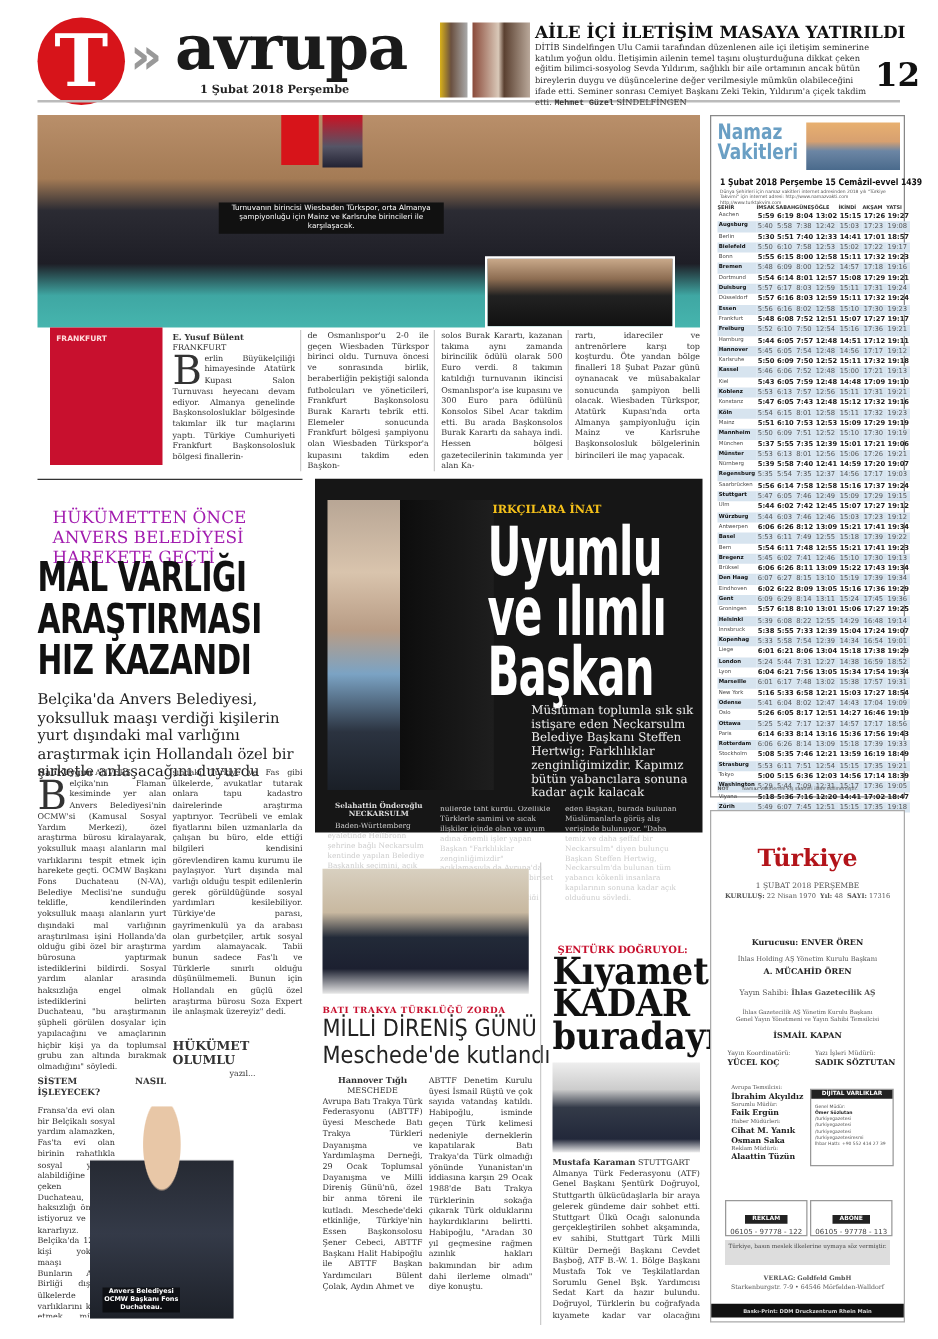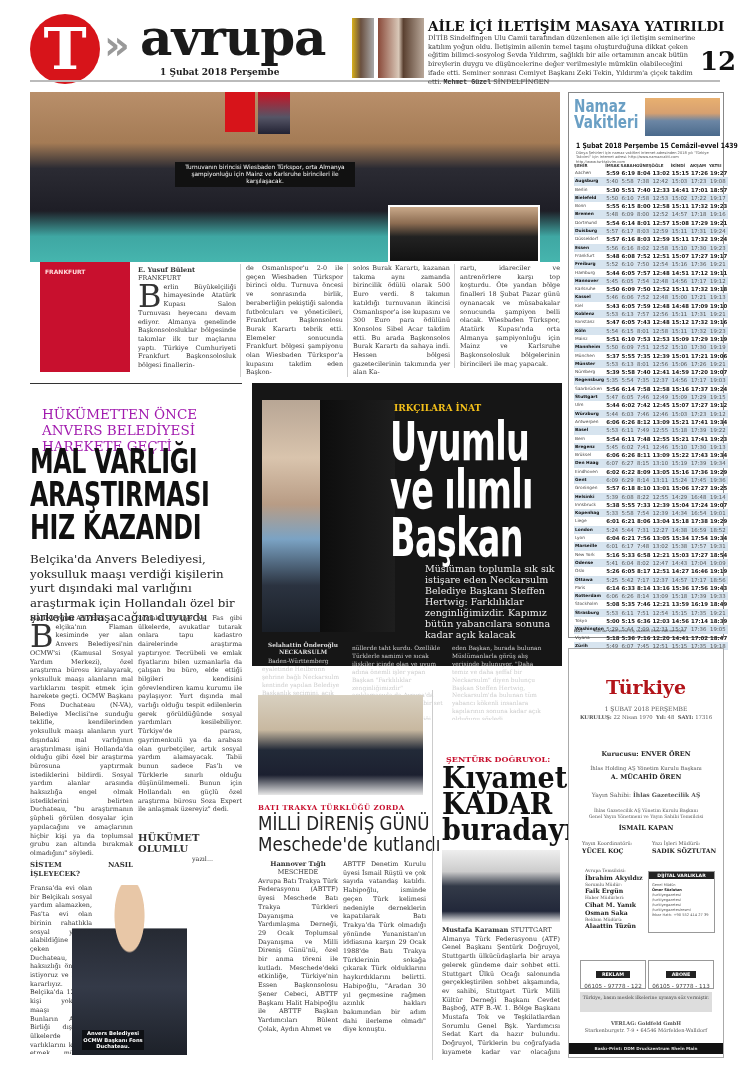--- a/index.html
+++ b/index.html
@@ -132,21 +132,21 @@
   <b class="byline">Halil Uygun</b> <span>ANVERS</span><br>
   <span class="dropcap">B</span><span>elçika'nın Flaman kesiminde yer alan Anvers Belediyesi'nin OCMW'si (Kamusal Sosyal Yardım Merkezi), özel araştırma bürosu kiralayarak, yoksulluk maaşı alanların mal varlıklarını tespit etmek için harekete geçti. OCMW Başkanı Fons Duchateau (N-VA), Belediye Meclisi'ne sunduğu teklifle, kendilerinden yoksulluk maaşı alanların yurt dışındaki mal varlığının araştırılması işini Hollanda'da olduğu gibi özel bir araştırma bürosuna yaptırmak istediklerini bildirdi. Sosyal yardım alanlar arasında haksızlığa engel olmak istediklerini belirten Duchateau, "bu araştırmanın şüpheli görülen dosyalar için yapılacağını ve amaçlarının hiçbir kişi ya da toplumsal grubu zan altında bırakmak olmadığını" söyledi.</span>
   <div class="byline" style="font-size:7px;margin:2px 0">SİSTEM NASIL İŞLEYECEK?</div>
 </div>
 <div class="abs col" style="left:30px;top:884px;width:62px;height:170px;overflow:hidden">Fransa'da evi olan bir Belçikalı sosyal yardım alamazken, Fas'ta evi olan birinin rahatlıkla sosyal yardım alabildiğine dikkat çeken Fons Duchateau, "Bu haksızlığı önlemek istiyoruz ve bunda kararlıyız. Belçika'da 124 bin kişi yoksulluk maaşı alıyor. Bunların Avrupa Birliği dışındaki ülkelerde mal varlıklarını kontrol etmek mümkün olmuyor. Özel araştırma bürosu, AB dı-</div>
 <div class="abs col" style="left:138px;top:614px;width:104px;height:240px;overflow:hidden">
   <span>şındaki Türkiye ve Fas gibi ülkelerde, avukatlar tutarak onlara tapu kadastro dairelerinde araştırma yaptırıyor. Tecrübeli ve emlak fiyatlarını bilen uzmanlarla da çalışan bu büro, elde ettiği bilgileri kendisini görevlendiren kamu kurumu ile paylaşıyor. Yurt dışında mal varlığı olduğu tespit edilenlerin gerek görüldüğünde sosyal yardımları kesilebiliyor. Türkiye'de parası, gayrimenkulü ya da arabası olan gurbetçiler, artık sosyal yardım alamayacak. Tabii bunun sadece Fas'lı ve Türklerle sınırlı olduğu düşünülmemeli. Bunun için Hollandalı en güçlü özel araştırma bürosu Soza Expert ile anlaşmak üzereyiz" dedi.</span>
   <div class="byline" style="font-size:10px;margin:18px 0">HÜKÜMET OLUMLU BAKIYOR</div>
   <span>Belçika Federal Hükümeti Yolsuzlukla Mücadele Devlet Bakanı Philippe De Backer ise, bu konuda henüz Anvers OCMW kurumundan resmi bir talebin ellerine ulaşmadığını belirterek, "İstenilen şartlar yerine getirildiği zamanda elbette araştırma izni verilecek" ifadelerine yer verdi. Bu arada 2002 yılından beri Hollanda'da bazı belediyeler, sosyal yardım sağladıkları (işsizlik, hastalık ya da yoksulluk ödeneği) kişilerin yurt dışındaki mal varlıklarını araştırması için özel bir araştırma bürosunu görevlendiriyor. Hollanda'da özel büronun araştırması sonucu, sosyal yardım alanların yüzde 37'sinin yurt dışında mal varlığı olduğu ortaya çıkmıştı.</span>
 </div>
-<div class="abs col" style="left:192px;top:855px;width:68px;height:200px;overflow:hidden;text-align:left">yazıl...</div>
+<div class="abs col" style="left:160px;top:855px;width:68px;height:200px;overflow:hidden;text-align:center">yazıl...</div>
 <div class="abs" style="left:72px;top:885px;width:115px;height:170px;background:radial-gradient(ellipse at 50% 18%,#e8c7a7 0 18%,transparent 19%),linear-gradient(180deg,transparent 0 25%,#262a33 26%,#343a48 60%,#1d2129 100%);border-radius:40px 40px 0 0"></div>
 <div class="abs" style="left:82px;top:1030px;width:62px;text-align:center;color:#fff;background:rgba(0,0,0,.6);font:bold 5.2px/6.5px 'DejaVu Sans',sans-serif">Anvers Belediyesi OCMW Başkanı Fons Duchateau.</div>
 
 <div class="abs black-box"></div>
 <div class="abs person-photo"></div>
 <div class="abs person-shadow"></div>
 <div class="abs kicker-yellow">IRKÇILARA İNAT</div>
 <div class="abs headline-black">
   <div>Uyumlu</div>
   <div>ve ılımlı</div>

